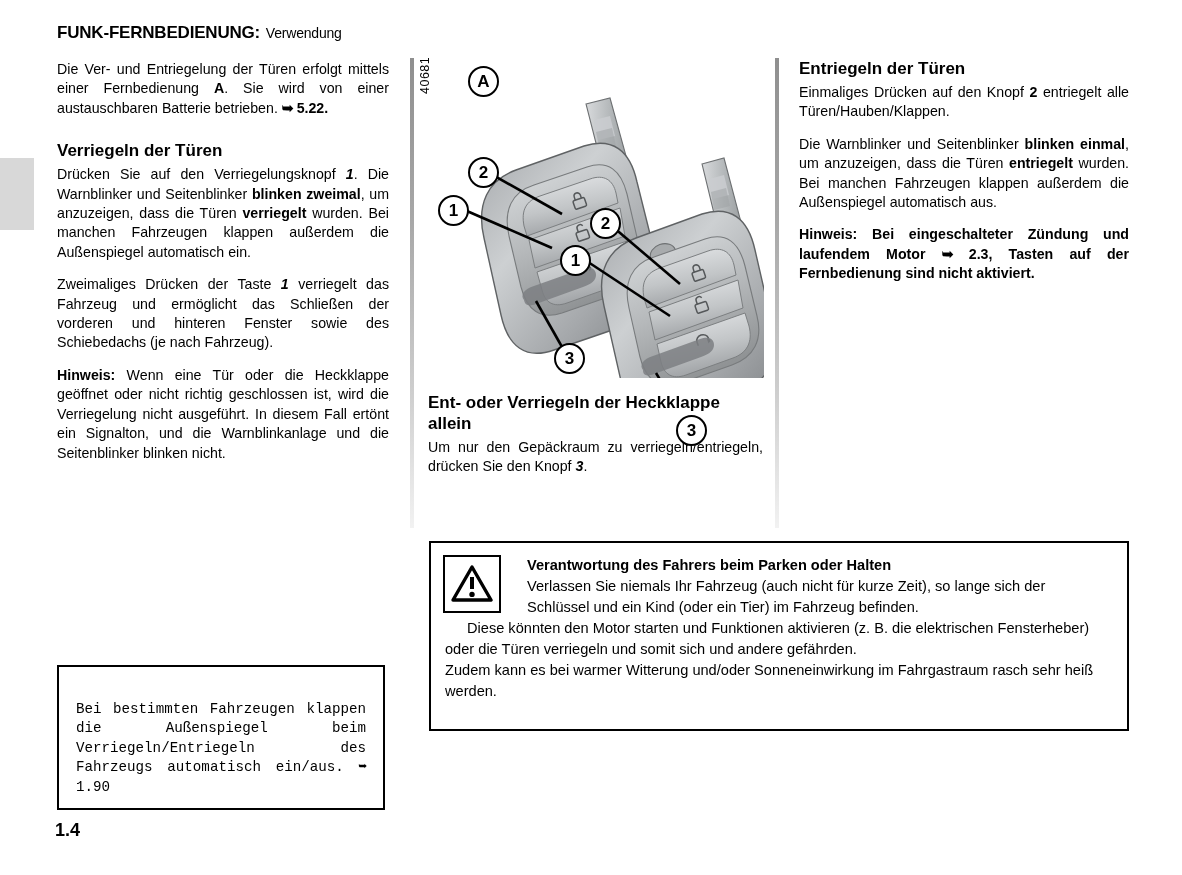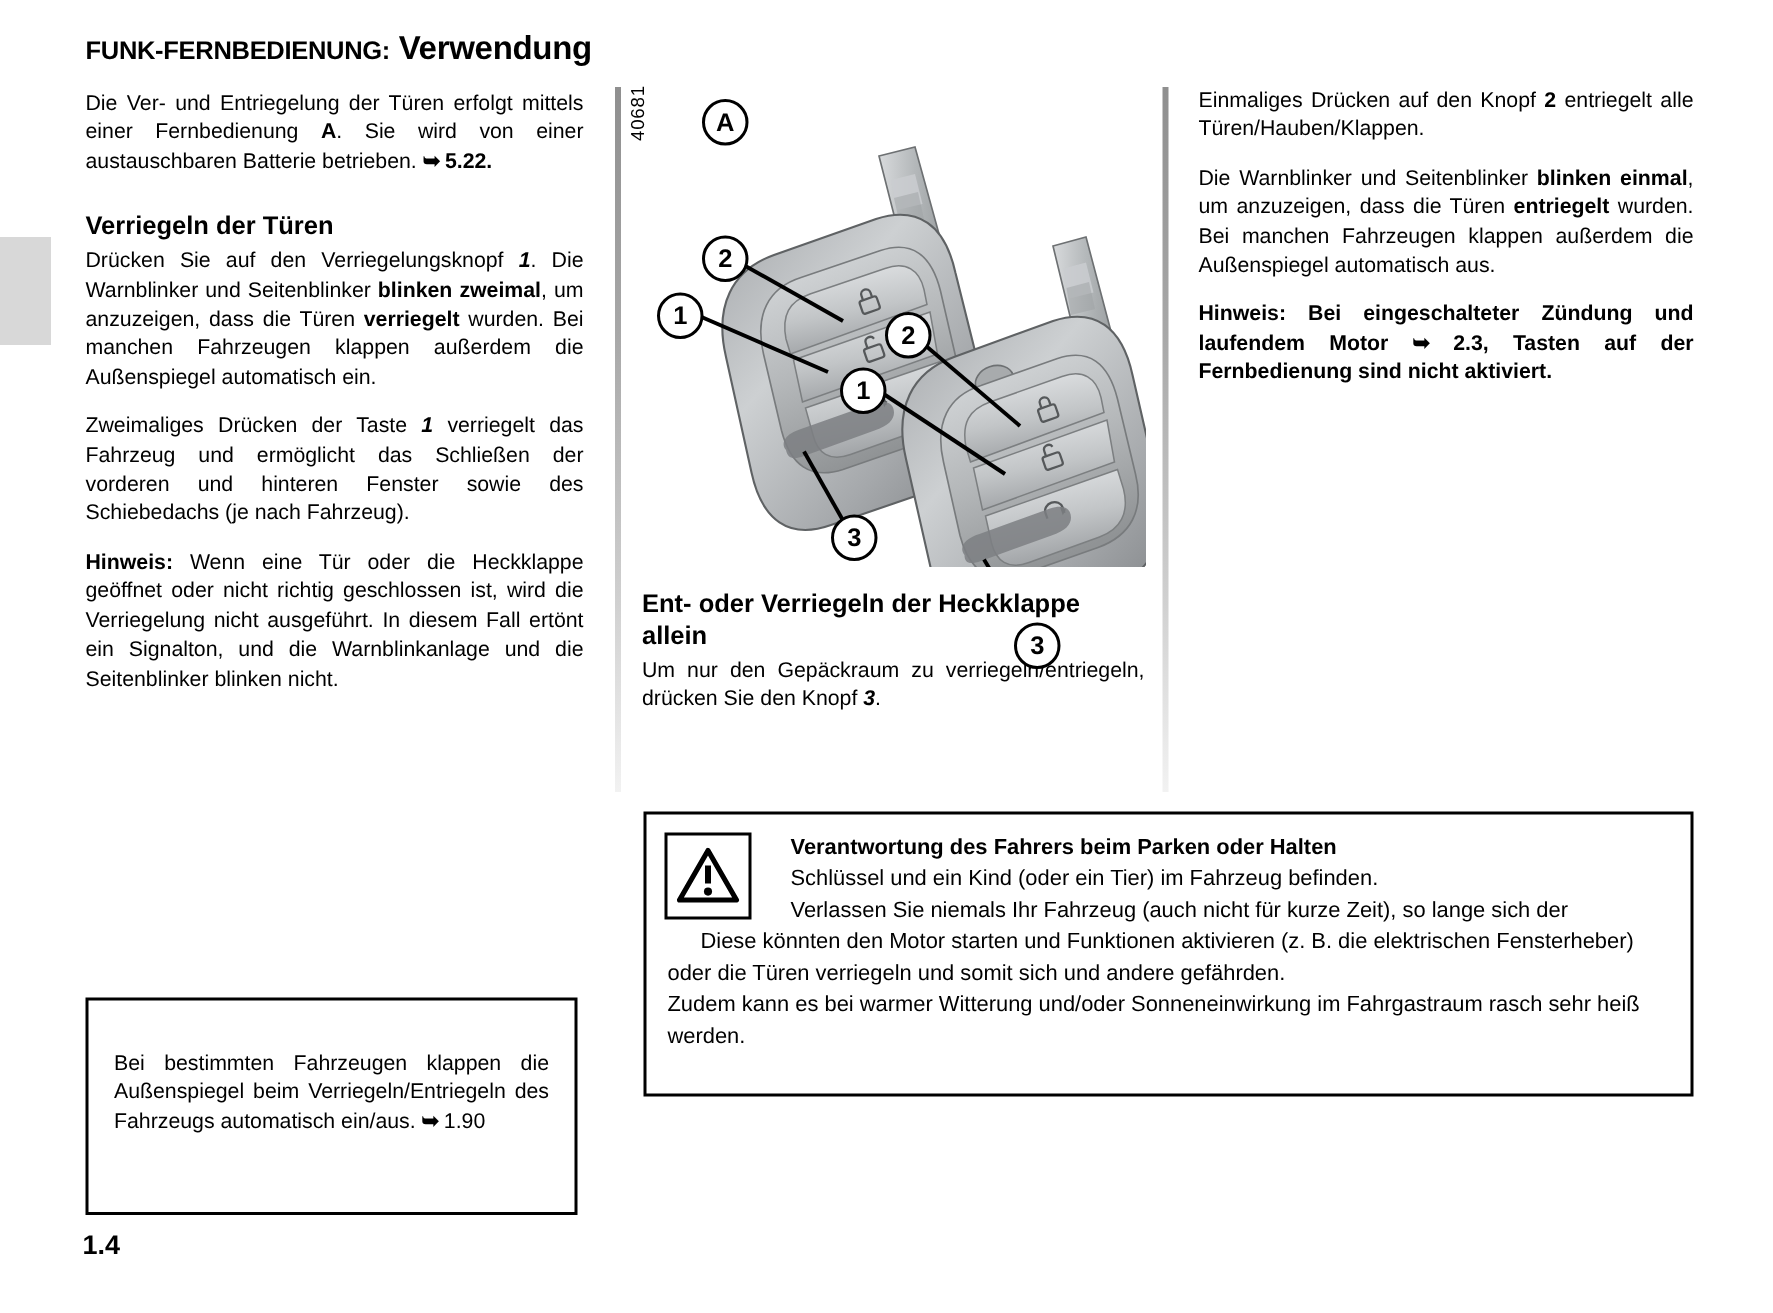--- a/index.html
+++ b/index.html
@@ -37,22 +37,22 @@
     top: 19px;
     font-size: 21.5px;
     letter-spacing: -0.2px;
     white-space: nowrap;
   }
   .page-title .t-main {
     font-weight: bold;
     font-size: 17px;
   }
   .page-title .t-sub {
-    font-weight: bold;
-    font-size: 22px;
+    font-weight: normal;
+    font-size: 14px;
   }
 
   
   .col {
     position: absolute;
     font-size: 14.2px;
     line-height: 19.4px;
     text-align: justify;
   }
   .col-left  { left: 57px;  top: 60px; width: 332px; }
@@ -119,20 +119,21 @@
 
   
   .info-box {
     position: absolute;
     left: 57px;
     top: 665px;
     width: 328px;
     height: 145px;
     border: 2.4px solid #000;
     box-sizing: border-box;
+    font-family: Liberation Mono, monospace;
   }
   .info-box p {
     margin: 0;
     position: absolute;
     left: 17px;
     right: 17px;
     top: 33px;
     font-size: 14.2px;
     line-height: 19.4px;
     text-align: justify;
@@ -352,20 +353,21 @@
   </div>
 
   <div class="col col-mid" style="top:392px;">
     <h2 class="sec-head">Ent- oder Verriegeln der Heckklappe allein</h2>
     <p class="para">
       <span>Um nur den Gepäckraum zu verriegeln/entriegeln, drücken Sie den Knopf </span><i class="num">3</i><span>.</span>
     </p>
   </div>
 
   <div class="col col-right">
+    <h2 class="sec-head">Entriegeln der Türen</h2>
 
     <p class="para">
       <span>Einmaliges Drücken auf den Knopf </span><b>2</b><span> entriegelt alle Türen/Hauben/Klappen.</span>
     </p>
 
     <p class="para">
       <span>Die Warnblinker und Seitenblinker </span><b>blinken einmal</b><span>, um anzuzeigen, dass die Türen </span><b>entriegelt</b><span> wurden. Bei manchen Fahrzeugen klappen außerdem die Außenspiegel automatisch aus.</span>
     </p>
 
     <p class="para">
@@ -385,22 +387,22 @@
       <svg width="42" height="38" viewBox="0 0 42 38">
         <path d="M21,2 L40,35 L2,35 Z" fill="none" stroke="#000" stroke-width="3.4" stroke-linejoin="round"></path>
         <rect x="19" y="12" width="4" height="12" fill="#000"></rect>
         <circle cx="21" cy="29.4" r="2.7" fill="#000"></circle>
       </svg>
     </div>
 
     <div class="warn-body">
       <div class="indent-block">
         <p class="warn-p warn-title">Verantwortung des Fahrers beim Parken oder Halten</p>
+        <p class="warn-p">Verlassen Sie niemals Ihr Fahrzeug (auch nicht für kurze Zeit), so lange sich der</p>
         <p class="warn-p">Schlüssel und ein Kind (oder ein Tier) im Fahrzeug befinden.</p>
-        <p class="warn-p">Verlassen Sie niemals Ihr Fahrzeug (auch nicht für kurze Zeit), so lange sich der</p>
       </div>
       <p class="warn-p ind" style="margin-top:0;">Diese könnten den Motor starten und Funktionen aktivieren (z. B. die elektrischen Fensterheber) oder die Türen verriegeln und somit sich und andere gefährden.</p>
       <p class="warn-p">Zudem kann es bei warmer Witterung und/oder Sonneneinwirkung im Fahrgastraum rasch sehr heiß werden.</p>
     </div>
   </div>
 
   <div class="page-num">1.4</div>
 
 </div>
 

